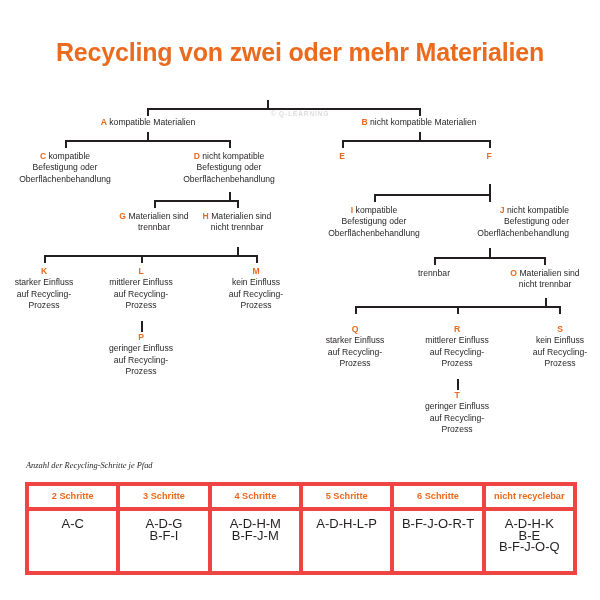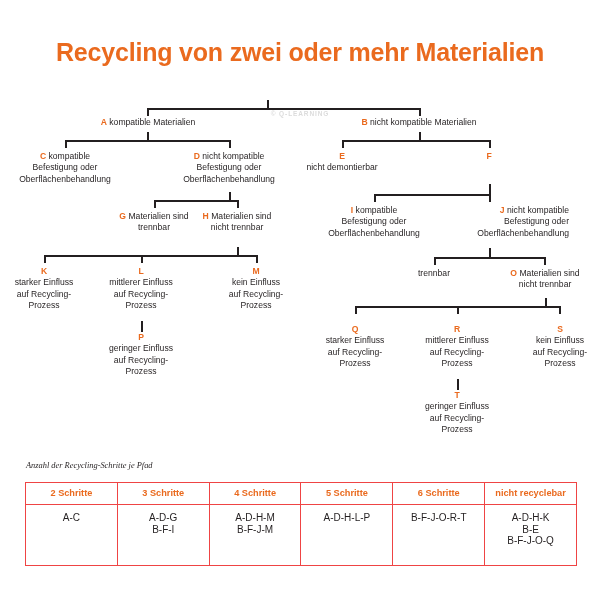--- a/index.html
+++ b/index.html
@@ -51,34 +51,34 @@
     font-family:"Liberation Serif","DejaVu Serif",serif;
     font-weight:normal;
   }
   table.steps{
     position:absolute;left:25px;top:482px;
     width:552px;
     border-collapse:collapse;
     table-layout:fixed;
   }
   table.steps th,table.steps td{
-    border:1px solid #ef4444;
+    border:4px solid #ef4444;
     text-align:center;
     vertical-align:top;
   }
   table.steps th{
     color:#ea6a1e;
     font-size:9.2px;
     font-weight:bold;
     height:21px;
     padding:0;
     line-height:21px;
   }
   table.steps td{
-    font-size:10px;
+    font-size:13px;
     line-height:11.5px;
     padding-top:7px;
     height:52px;
     color:#231f20;
   }
   table.steps td .ln{display:block;}
 </style>
 </head>
 <body>
 
@@ -148,21 +148,20 @@
   </div>
 
   <div class="node" style="left:149px;top:151px;width:160px;">
     <span class="ln"><span class="key">D</span> <span>nicht kompatible</span></span>
     <span class="ln">Befestigung oder</span>
     <span class="ln">Oberflächenbehandlung</span>
   </div>
 
   <div class="node" style="left:272px;top:151px;width:140px;">
     <span class="ln"><span class="key">E</span></span>
-    <span class="ln">nicht demontierbar</span>
   </div>
 
   <div class="node" style="left:419px;top:151px;width:140px;">
     <span class="ln"><span class="key">F</span></span>
   </div>
 
   <div class="node" style="left:89px;top:211px;width:130px;">
     <span class="ln"><span class="key">G</span> <span>Materialien sind</span></span>
     <span class="ln">trennbar</span>
   </div>

